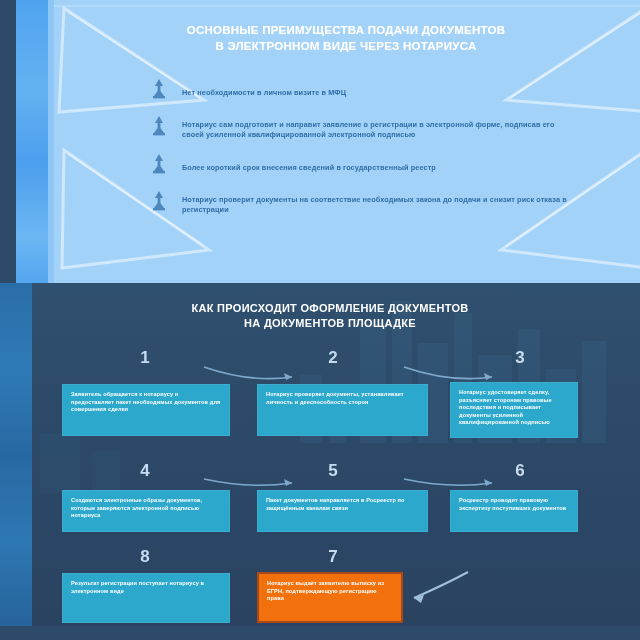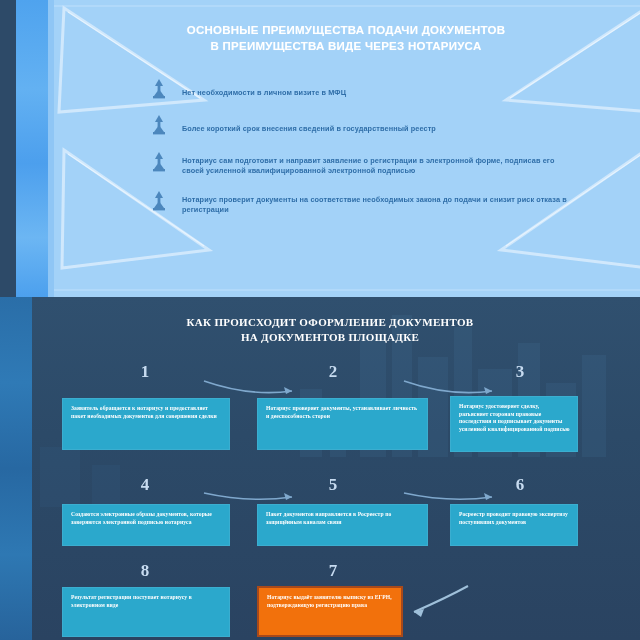--- a/index.html
+++ b/index.html
@@ -55,25 +55,24 @@
   .bullet-icon svg { display:block; }
   .bullet-text {
     flex: 1 1 auto;
     font-size: 7.3px; line-height: 9.6px; font-weight: bold;
     color: #2f6ea8; padding-top: 6px;
     letter-spacing: .1px;
   }
 
   
   .bottom-section {
-    position: absolute; left: 0; top: 297px; width: 640px; height: 343px;
+    position: absolute; left: 0; top: 283px; width: 640px; height: 343px;
     background: linear-gradient(180deg,#2e4c6b 0%,#2b4764 45%,#2a4straight 45%,#294260 100%);
     background: linear-gradient(180deg,#30506f 0%,#2c4a68 40%,#2a4361 100%);
     overflow: hidden;
-    font-family: Liberation Serif, serif;
   }
   .bottom-left-band {
     position: absolute; left: 0; top: 0; width: 32px; height: 343px;
     background: linear-gradient(180deg,#2a6ea8 0%,#2f7ab6 25%,#2768a2 50%,#2e78b3 75%,#27639b 100%);
     z-index: 4;
   }
   .city-silhouette {
     position: absolute; left: 0; top: 0; width: 640px; height: 343px;
     opacity: .28; z-index: 1;
   }
@@ -152,66 +151,66 @@
           </g>
         </svg>
       </div>
     </div>
 
     <div class="top-left-band"></div>
     <div class="top-gap-band"></div>
 
     <div class="top-title">
       <div>ОСНОВНЫЕ ПРЕИМУЩЕСТВА ПОДАЧИ ДОКУМЕНТОВ</div>
-      <div>В ПРЕИМУЩЕСТВА ВИДЕ ЧЕРЕЗ НОТАРИУСА</div>
+      <div>В ЭЛЕКТРОННОМ ВИДЕ ЧЕРЕЗ НОТАРИУСА</div>
     </div>
 
     <div class="bullet-list">
 
       <div class="bullet-row">
         <span class="bullet-icon">
           <svg width="24" height="24" viewBox="0 0 24 24">
             <g fill="#4c87bd">
               <polygon points="12,2 16,9 8,9"></polygon>
               <rect x="10.6" y="9" width="2.8" height="5"></rect>
               <polygon points="12,12 17,19 7,19"></polygon>
               <rect x="6" y="19" width="12" height="2.4"></rect>
             </g>
           </svg>
         </span>
         <span class="bullet-text">Нет необходимости в личном визите в МФЦ</span>
       </div>
 
 
+      <div class="bullet-row tall">
+        <span class="bullet-icon">
+          <svg width="24" height="24" viewBox="0 0 24 24">
+            <g fill="#4c87bd">
+              <polygon points="12,2 16,9 8,9"></polygon>
+              <rect x="10.6" y="9" width="2.8" height="5"></rect>
+              <polygon points="12,12 17,19 7,19"></polygon>
+              <rect x="6" y="19" width="12" height="2.4"></rect>
+            </g>
+          </svg>
+        </span>
+        <span class="bullet-text">Нотариус сам подготовит и направит заявление о регистрации в электронной форме, подписав его своей усиленной квалифицированной электронной подписью</span>
+      </div>
+
       <div class="bullet-row">
         <span class="bullet-icon">
           <svg width="24" height="24" viewBox="0 0 24 24">
             <g fill="#4c87bd">
               <polygon points="12,2 16,9 8,9"></polygon>
               <rect x="10.6" y="9" width="2.8" height="5"></rect>
               <polygon points="12,12 17,19 7,19"></polygon>
               <rect x="6" y="19" width="12" height="2.4"></rect>
             </g>
           </svg>
         </span>
         <span class="bullet-text">Более короткий срок внесения сведений в государственный реестр</span>
-      </div>
-
-      <div class="bullet-row tall">
-        <span class="bullet-icon">
-          <svg width="24" height="24" viewBox="0 0 24 24">
-            <g fill="#4c87bd">
-              <polygon points="12,2 16,9 8,9"></polygon>
-              <rect x="10.6" y="9" width="2.8" height="5"></rect>
-              <polygon points="12,12 17,19 7,19"></polygon>
-              <rect x="6" y="19" width="12" height="2.4"></rect>
-            </g>
-          </svg>
-        </span>
-        <span class="bullet-text">Нотариус сам подготовит и направит заявление о регистрации в электронной форме, подписав его своей усиленной квалифицированной электронной подписью</span>
       </div>
 
       <div class="bullet-row tall">
         <span class="bullet-icon">
           <svg width="24" height="24" viewBox="0 0 24 24">
             <g fill="#4c87bd">
               <polygon points="12,2 16,9 8,9"></polygon>
               <rect x="10.6" y="9" width="2.8" height="5"></rect>
               <polygon points="12,12 17,19 7,19"></polygon>
               <rect x="6" y="19" width="12" height="2.4"></rect>

